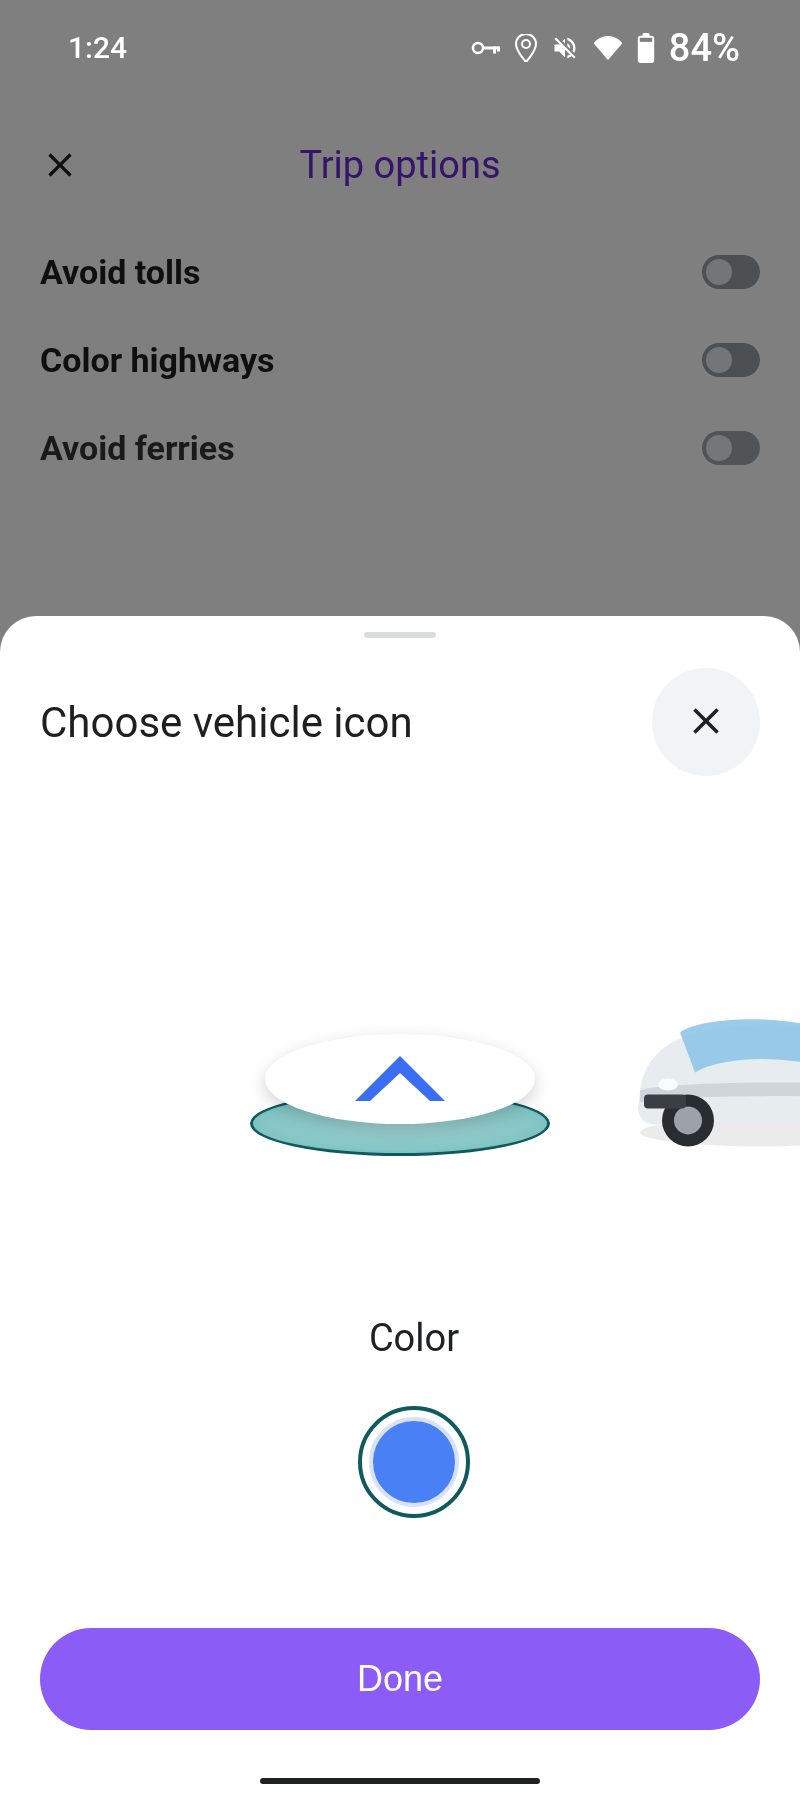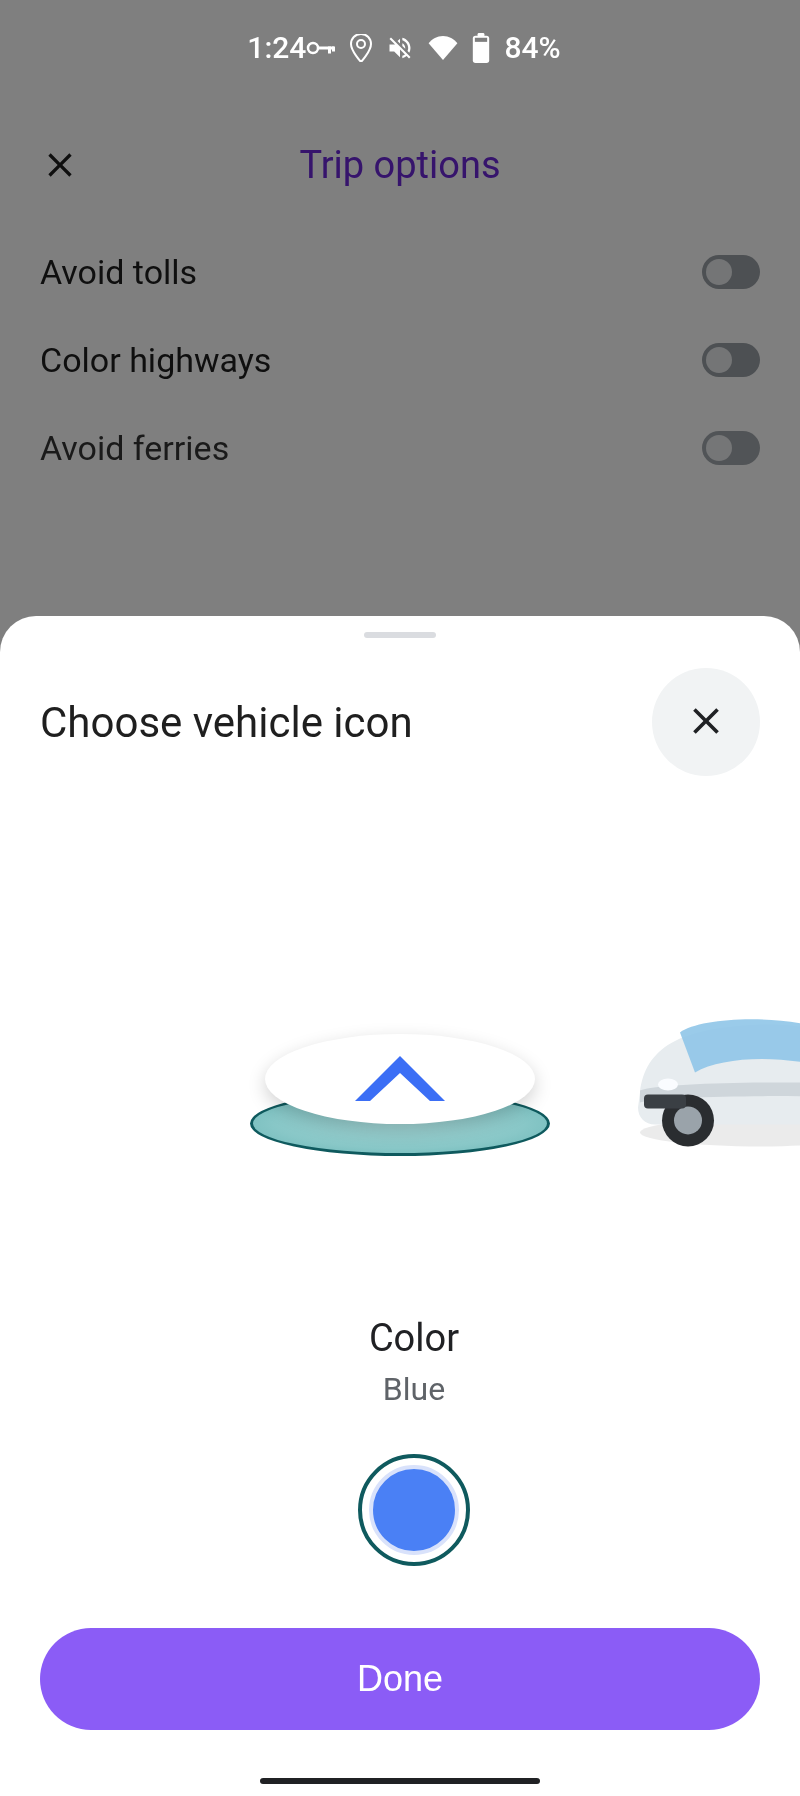--- a/index.html
+++ b/index.html
@@ -15,29 +15,29 @@
     position: absolute;
     top: 0; left: 0; width: 800px; height: 1796px;
     background: rgba(0,0,0,0.5);
     pointer-events: none;
   }
   
   
   .status-bar {
     position: absolute; top: 0; left: 0; right: 0;
     height: 95px;
-    display: flex; align-items: center; justify-content: center;
+    display: flex; align-items: center; justify-content: space-between;
     padding: 0 60px 0 68px;
     color: #fff;
     font-size: 30px;
     font-weight: 500;
   }
   .status-right { display: flex; align-items: center; gap: 14px; }
   .status-right svg { display: block; }
-  .battery-pct { font-size: 30px; }
+  .battery-pct { font-size: 38px; }
   
   
   .trip-header {
     position: absolute;
     top: 130px; left: 0; right: 0;
     height: 70px;
     display: flex; align-items: center;
     padding: 0 40px;
   }
   .trip-close-icon { width: 40px; height: 40px; }
@@ -51,20 +51,21 @@
   
   
   .options-list {
     position: absolute;
     top: 228px; left: 0; right: 0;
     padding: 0 40px;
   }
   .option-row {
     display: flex; align-items: center; justify-content: flex-end;
     padding: 24px 0;
+    font-weight: bold;
   }
   .option-text { flex: 1; padding-right: 20px; }
   .option-label { font-size: 34px; color: #1f1f1f; }
   .option-sub { font-size: 28px; color: #444; margin-top: 6px; line-height: 1.35; }
   .toggle {
     width: 58px; height: 34px;
     border-radius: 17px;
     background: #9aa0a6;
     position: relative;
     flex-shrink: 0;
@@ -302,21 +303,20 @@
         <circle cx="232" cy="148" r="14" fill="#9aa3aa"></circle>
 
         <rect x="34" y="122" width="42" height="14" rx="4" fill="#3a3f44"></rect>
         <ellipse cx="58" cy="112" rx="10" ry="6" fill="#fafcff"></ellipse>
       </svg>
     </div>
   </div>
 
   <div class="color-section">
     <div class="color-label">Color</div>
-    <div class="color-name">Blue</div>
     <div class="color-swatch-outer">
       <div class="color-swatch-inner" style="background: rgb(74, 128, 245);"></div>
     </div>
   </div>
 
   <button class="done-btn">Done</button>
   <div class="nav-bar"></div>
 </div>
 
 </body></html>

